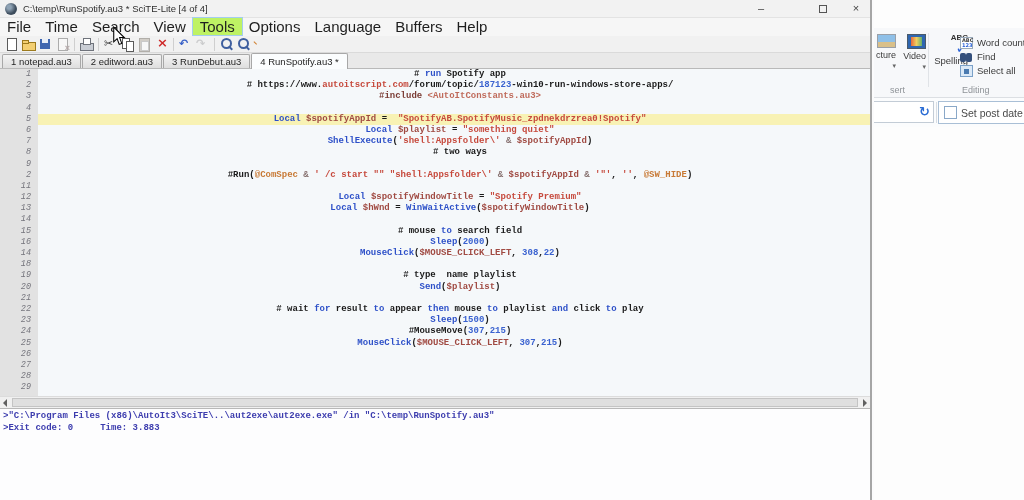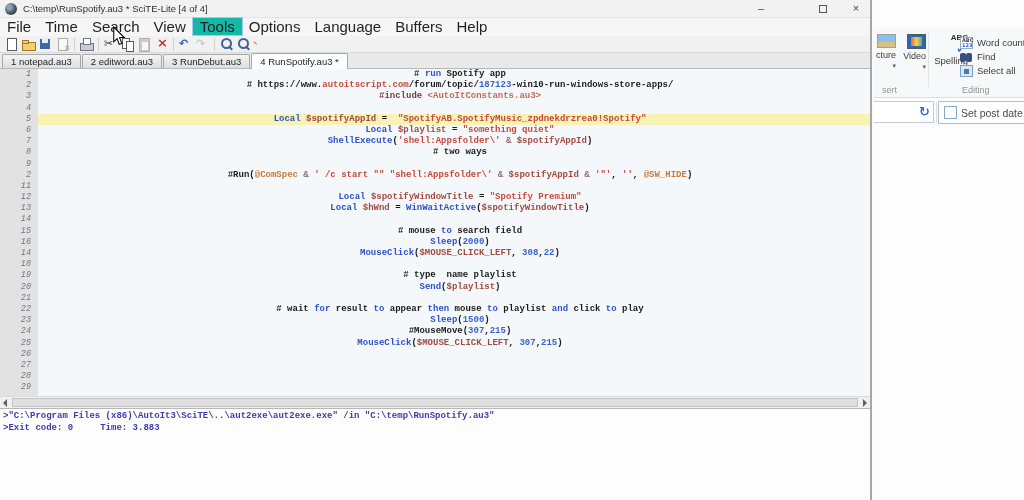--- a/index.html
+++ b/index.html
@@ -17,21 +17,21 @@
   .title-text { position:absolute; left:23px; top:3px; font-size:9.5px; color:#2f2f2f; white-space:nowrap; }
   .winbtn { position:absolute; top:0; height:18px; text-align:center; font-size:11px; line-height:17px;
             color:#444; cursor:default; }
   .btn-min { left:744px; width:34px; }
   .btn-max { left:806px; width:34px; }
   .btn-close { left:841px; width:30px; }
   .btn-max i { display:inline-block; width:8px; height:8px; border:1px solid #555; margin-top:5px; }
 
   .menubar { position:absolute; left:0; top:18px; right:0; height:18px; background:#f6f6f6; }
   .menu-item { display:inline-block; padding:0 7px; font-size:15px; line-height:17px; color:#1f1f1f; }
-  .menu-item.hovered { background:#14b8a6; outline:1px solid #a3cdef; }
+  .menu-item.hovered { background:#bef264; outline:1px solid #a3cdef; }
 
   .toolbarbar { position:absolute; left:0; top:36px; right:0; height:17px; background:#f1f1f1;
                 border-bottom:1px solid #dadada; display:flex; align-items:center; padding-left:3px; }
   .tb-sep { width:1px; height:13px; background:#cfcfcf; margin:0 3px; }
   .tb-icon { width:15px; height:14px; display:inline-block; position:relative; margin:0 1px; }
   .tb-icon.disabled { opacity:.45; filter:grayscale(.8); }
   .new-icon::before, .close-file-icon::before { content:""; position:absolute; left:3px; top:1px;
       width:8px; height:11px; background:#fff; border:1px solid #5a5a5a; }
   .close-file-icon::after { content:"×"; position:absolute; right:0; bottom:-2px; color:#c03434;
       font:bold 9px/9px "Liberation Sans",sans-serif; }
@@ -120,21 +120,21 @@
   .rb-ic { position:relative; display:inline-block; width:13px; height:12px; flex:0 0 13px; }
   .rb-lbl { font-size:9.5px; color:#3a3a3a; white-space:nowrap; }
   .word-count-icon { border:1px solid #9ab; background:#fff; }
   .word-count-icon::before { content:"ABC"; position:absolute; top:0; left:1px; font:bold 5px/5px "DejaVu Sans",sans-serif; color:#444; }
   .word-count-icon::after  { content:"123"; position:absolute; bottom:0; left:1px; font:bold 5px/5px "DejaVu Sans",sans-serif; color:#2b62d8; }
   .binoculars-icon::before { content:""; position:absolute; left:0; top:2px; width:6px; height:9px; background:#35507c; border-radius:2px; }
   .binoculars-icon::after  { content:""; position:absolute; left:6px; top:2px; width:6px; height:9px; background:#35507c; border-radius:2px; }
   .select-all-icon { border:1px solid #7aa0c8; background:#dbe9f7; }
   .select-all-icon::before { content:""; position:absolute; left:3px; top:3px; width:5px; height:5px; background:#4a7ab0; }
   .rb-group { position:absolute; bottom:2px; font-size:9px; color:#8f9398; }
-  .grp-insert { left:8px;text-align:right; }
+  .grp-insert { left:16px;text-align:right; }
   .grp-editing { left:88px; }
   .rb-vsep { position:absolute; left:54px; top:5px; bottom:10px; width:1px; background:#e0e3e7; }
 
   .postrow { position:absolute; left:0; top:98px; right:0; height:29px; background:#fbfcfd; }
   .post-field { position:absolute; left:0; top:3px; width:60px; height:22px; background:#fff;
                 border:1px solid #c3ccd6; border-left:none; }
   .sync-icon { position:absolute; right:3px; top:2px; color:#2b6cd4; font:bold 13px/16px "DejaVu Sans",sans-serif; }
   .post-vsep { position:absolute; left:62px; top:4px; bottom:4px; width:1px; background:#d8dde3; }
   .date-field { position:absolute; left:64px; top:3px; right:-2px; height:23px; background:#fff;
                 border:1px solid #a9bfd6; display:flex; align-items:center; }

